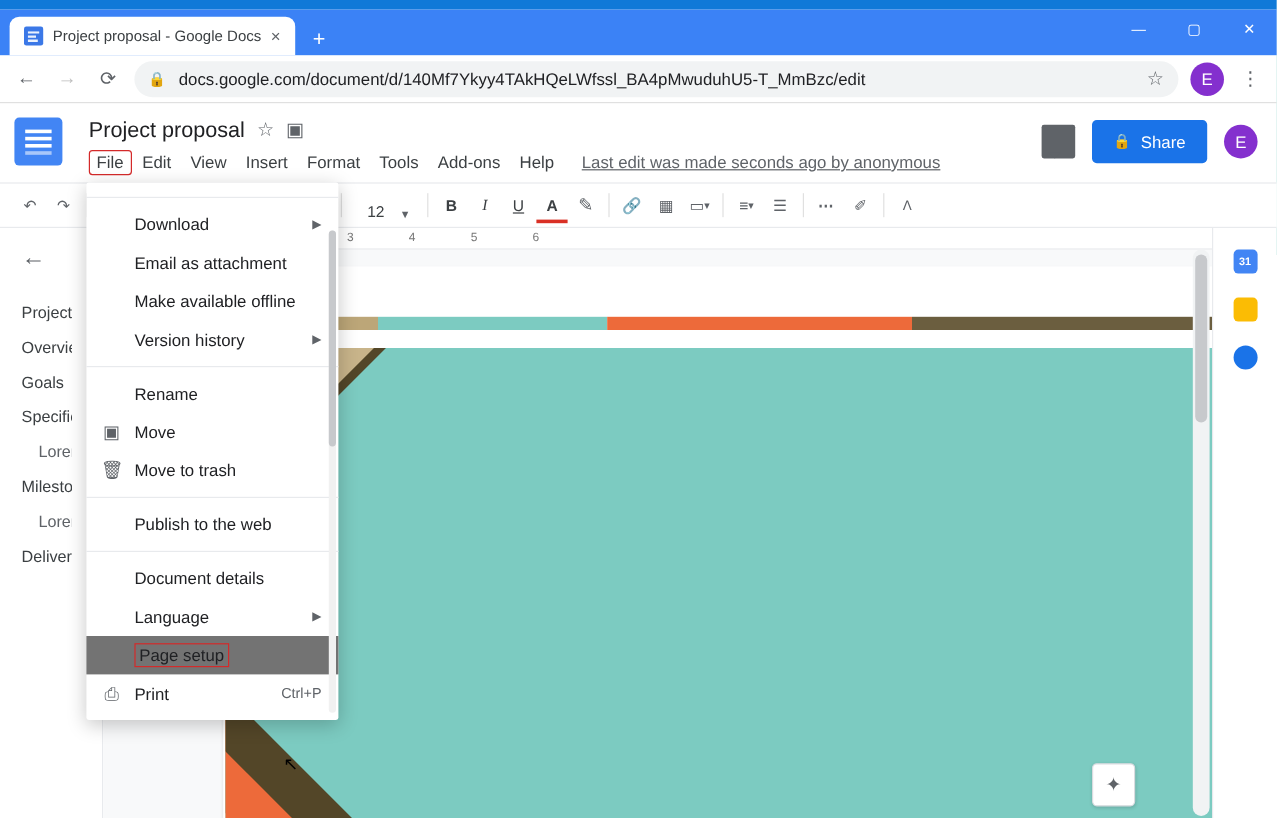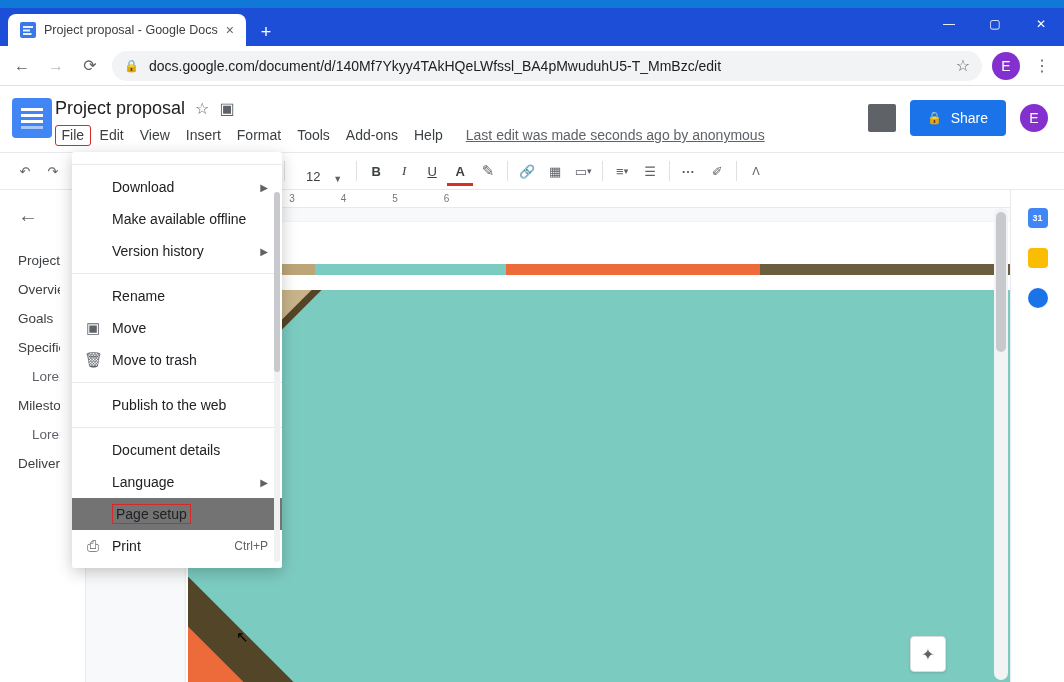--- a/index.html
+++ b/index.html
@@ -1,39 +1,39 @@
 <!DOCTYPE html>
 <html><head>
 <meta charset="utf-8">
 <style>
   * { box-sizing: border-box; margin: 0; padding: 0; font-family: Arial, "Helvetica Neue", sans-serif; }
   body { width: 1064px; height: 682px; overflow: hidden; background: #fff; position: relative; }
 
   
   .titlebar { background: #1079d8; height: 8px; }
-  .tabstrip { background: #1d4ed8; height: 38px; display: flex; align-items: flex-end; padding: 0 8px; position: relative; }
+  .tabstrip { background: #3b82f6; height: 38px; display: flex; align-items: flex-end; padding: 0 8px; position: relative; }
   .tab { background: #fff; height: 32px; border-radius: 8px 8px 0 0; display: flex; align-items: center; padding: 0 12px; gap: 8px; font-size: 12.5px; color: #3c4043; min-width: 220px; }
   .tab .favicon { width: 16px; height: 16px; background: #3b78e7; border-radius: 2px; position: relative; }
   .tab .favicon::after { content:""; position:absolute; inset:3px; background:#fff; clip-path: polygon(0 10%,100% 10%,100% 30%,0 30%,0 45%,70% 45%,70% 65%,0 65%,0 80%,85% 80%,85% 100%,0 100%); opacity:.9;}
   .tab-close { margin-left: auto; color:#5f6368; font-size:14px; cursor:pointer;}
   .newtab { width:28px; height:28px; margin-left:6px; display:flex; align-items:center; justify-content:center; color:#fff; font-size:18px; border-radius:50%; cursor:pointer;}
   .win-controls { position:absolute; right:0; top:0; height:32px; display:flex;}
   .win-btn { width:46px; height:32px; display:flex; align-items:center; justify-content:center; color:#fff; font-size:12px;}
 
   .addrbar { height: 40px; display:flex; align-items:center; gap:10px; padding:0 10px; border-bottom:1px solid #e0e0e0;}
   .nav-icon { width:24px; height:24px; display:flex; align-items:center; justify-content:center; color:#5f6368; font-size:16px; border-radius:50%;}
   .nav-icon.disabled{color:#bdbdbd;}
   .omnibox { flex:1; height:30px; background:#f1f3f4; border-radius:15px; display:flex; align-items:center; padding:0 12px; gap:10px; font-size:14px; color:#202124;}
   .omnibox .lock{font-size:12px; color:#5f6368;}
   .omnibox .star{margin-left:auto; color:#5f6368; font-size:16px;}
   .avatar { width:28px; height:28px; border-radius:50%; background:#8430ce; color:#fff; display:flex; align-items:center; justify-content:center; font-size:14px; font-weight:500;}
   .kebab { width:24px; text-align:center; color:#5f6368; font-size:16px;}
 
   
-  .docs-header { display:flex; padding:8px 16px 0 12px; gap:3px; align-items:flex-start; position:relative;}
+  .docs-header { display:flex; padding:8px 16px 0 12px; gap:22px; align-items:flex-start; position:relative;}
   .docs-logo { width:40px; height:40px; background:#4285f4; border-radius:4px; margin-top:4px; position:relative;}
   .docs-logo::before{content:"";position:absolute;left:9px;right:9px;top:10px;height:3px;background:#fff;box-shadow:0 6px 0 #fff,0 12px 0 #fff, 0 18px 0 #a8c7fa;}
   .docs-titlearea{flex:1;}
   .docs-titlerow{display:flex; align-items:center; gap:10px; height:28px;}
   .docs-title{font-size:18px; color:#202124;}
   .title-icon{color:#5f6368; font-size:16px;}
   .menubar{display:flex; gap:2px; align-items:center; font-size:14px; color:#3c4043; height:26px;}
   .menu-item{padding:3px 7px; border-radius:3px; cursor:pointer;}
   .menu-item.active{border:1.5px solid #d42a2a; padding:1.5px 5.5px;text-align:center;}
   .lastedit{margin-left:14px; color:#5f6368; text-decoration:underline; font-size:14px;}
@@ -264,20 +264,23 @@
   </div>
 </div>
 
 <div class="menu-dropdown">
   <div class="md-sep"></div>
   <div class="md-item">
       <span class="lbl">Download</span>
       <span class="arrow">▶</span>
     </div>
   <div class="md-item">
+      <span class="lbl">Email as attachment</span>
+    </div>
+  <div class="md-item">
       <span class="lbl">Make available offline</span>
     </div>
   <div class="md-item">
       <span class="lbl">Version history</span>
       <span class="arrow">▶</span>
     </div>
   <div class="md-sep"></div>
   <div class="md-item">
       <span class="lbl">Rename</span>
     </div>

